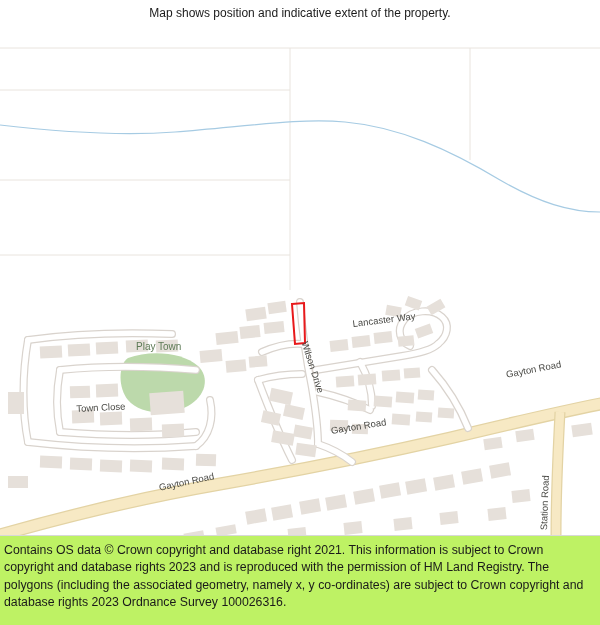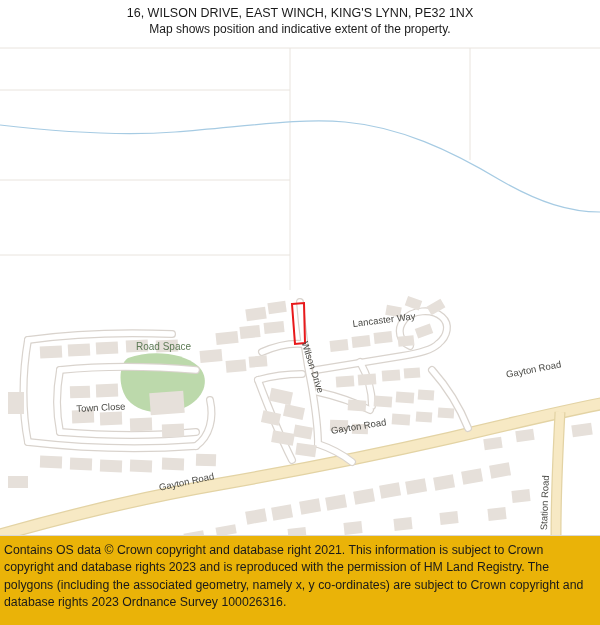--- a/index.html
+++ b/index.html
@@ -72,36 +72,35 @@
   
   .footer {
     position: absolute;
     top: 535px;
     left: 0;
     width: 600px;
     height: 90px;
     box-sizing: border-box;
     padding: 6px 6px 0 4px;
     border-top: 1px solid #d8d8d8;
-    background: #eab308;
+    background: #bef264;
   }
   .footer p {
     margin: 0;
     font-size: 12.3px;
     line-height: 17.4px;
     color: #1a1a1a;
   }
 </style>
 </head>
 <body>
 
 <div id="page">
 
   <div class="header">
-    <div class="line1">16, WILSON DRIVE, EAST WINCH, KING'S LYNN, PE32 1NX</div>
     <div class="line2">Map shows position and indicative extent of the property.</div>
   </div>
 
   <div class="map-wrap">
     <svg width="600" height="495" viewBox="0 0 600 495" xmlns="http://www.w3.org/2000/svg">
 
       <rect x="0" y="0" width="600" height="495" fill="#ffffff"></rect>
 
       <g stroke="#e9e4de" stroke-width="1" fill="none">
         <path d="M0 8 H600"></path>
@@ -258,20 +257,20 @@
     <div class="map-label" style="left:505px; top:329px; transform: rotate(-11deg); transform-origin: 0 0;">Gayton Road</div>
 
     <div class="map-label" style="left:330px; top:385px; transform: rotate(-9deg); transform-origin: 0 0;">Gayton Road</div>
 
     <div class="map-label" style="left:158px; top:442px; transform: rotate(-12deg); transform-origin: 0 0;">Gayton Road</div>
 
     <div class="map-label" style="left:538px; top:490px; transform: rotate(-88deg); transform-origin: 0 0;">Station Road</div>
 
     <div class="map-label" style="left:76px; top:363px; transform: rotate(-3deg); transform-origin: 0 0;">Town Close</div>
 
-    <div class="map-label green" style="left:136px; top:301px;">Road Space</div>
+    <div class="map-label green" style="left:136px; top:301px;">Play Town</div>
   </div>
 
   <div class="footer">
     <p>Contains OS data © Crown copyright and database right 2021. This information is subject to Crown copyright and database rights 2023 and is reproduced with the permission of HM Land Registry. The polygons (including the associated geometry, namely x, y co-ordinates) are subject to Crown copyright and database rights 2023 Ordnance Survey 100026316.</p>
   </div>
 
 </div>
 
 </body></html>

